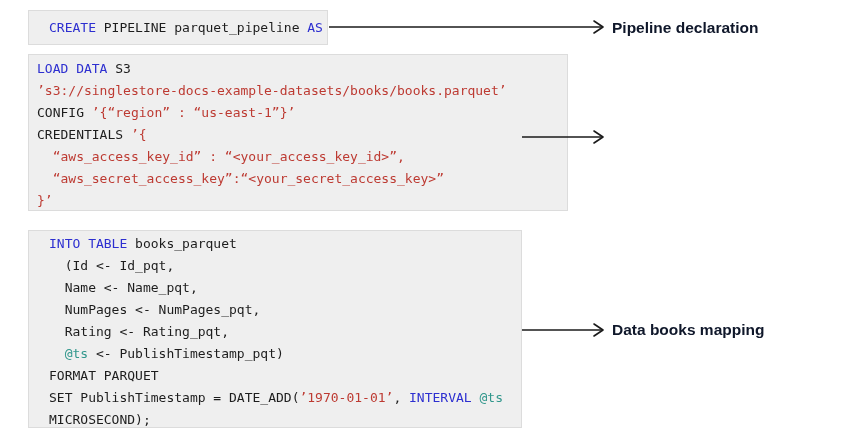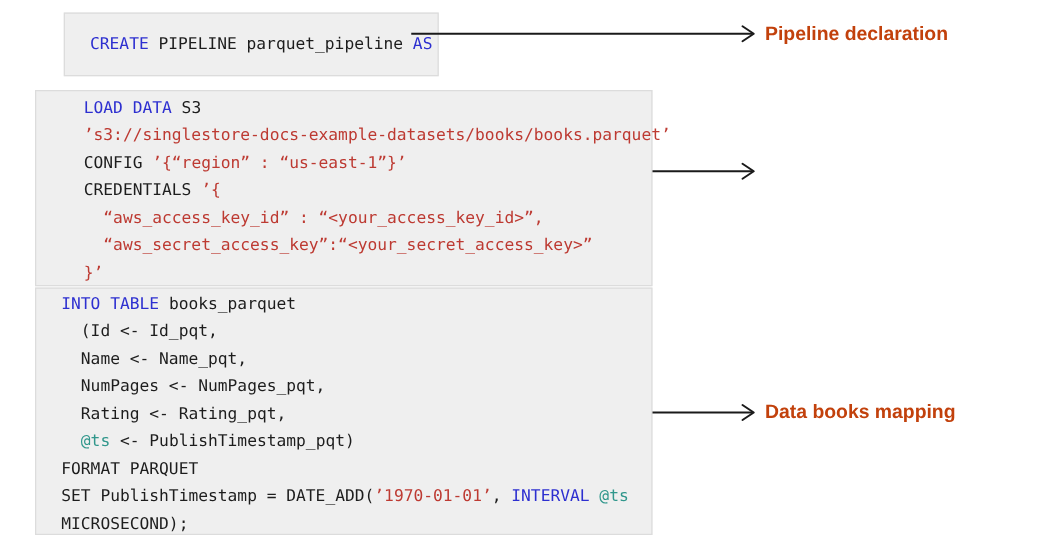--- a/index.html
+++ b/index.html
@@ -25,31 +25,30 @@
     color: #1d1d1d;
     white-space: pre;
   }
   .code-line {
     line-height: 22px;
     height: 22px;
     white-space: pre;
   }
   .block-1 {
     left: 28px; top: 10px;
-    width: 300px; height: 51px;
+    width: 300px; height: 35px;
     display: flex;
     align-items: center;
     padding-left: 20px;
-    margin-left: 23px;
   }
   .block-1 .code-line { height: auto; line-height: normal; }
   .block-2 {
-    left: 28px; top: 72px;
-    width: 494px; height: 157px;
-    padding: 3px 0 0 38px;
+    left: 28px; top: 54px;
+    width: 540px; height: 157px;
+    padding: 3px 0 0 8px;
   }
   .block-3 {
     left: 28px; top: 230px;
     width: 494px; height: 198px;
     padding: 2px 0 12px 20px;
   }
   .kw { color: var(--kw-color, #2d2fd0); }
   .st { color: var(--st-color, #bd3a32); }
   .va { color: var(--va-color, #31978c); }
   .pl { color: var(--pl-color, #1d1d1d); }
@@ -57,21 +56,21 @@
     position: absolute;
     overflow: visible;
   }
   .annotation-label {
     position: absolute;
     left: 612px;
     height: 20px;
     line-height: 20px;
     font-size: 15.5px;
     font-weight: 700;
-    color: #c2410c;
+    color: #0f172a;
     white-space: nowrap;
   }
   .label-1 { top: 18px; }
   .label-2 { top: 127px; }
   .label-3 { top: 320px; }
 </style>
 </head>
 <body>
 
 <div class="canvas">

